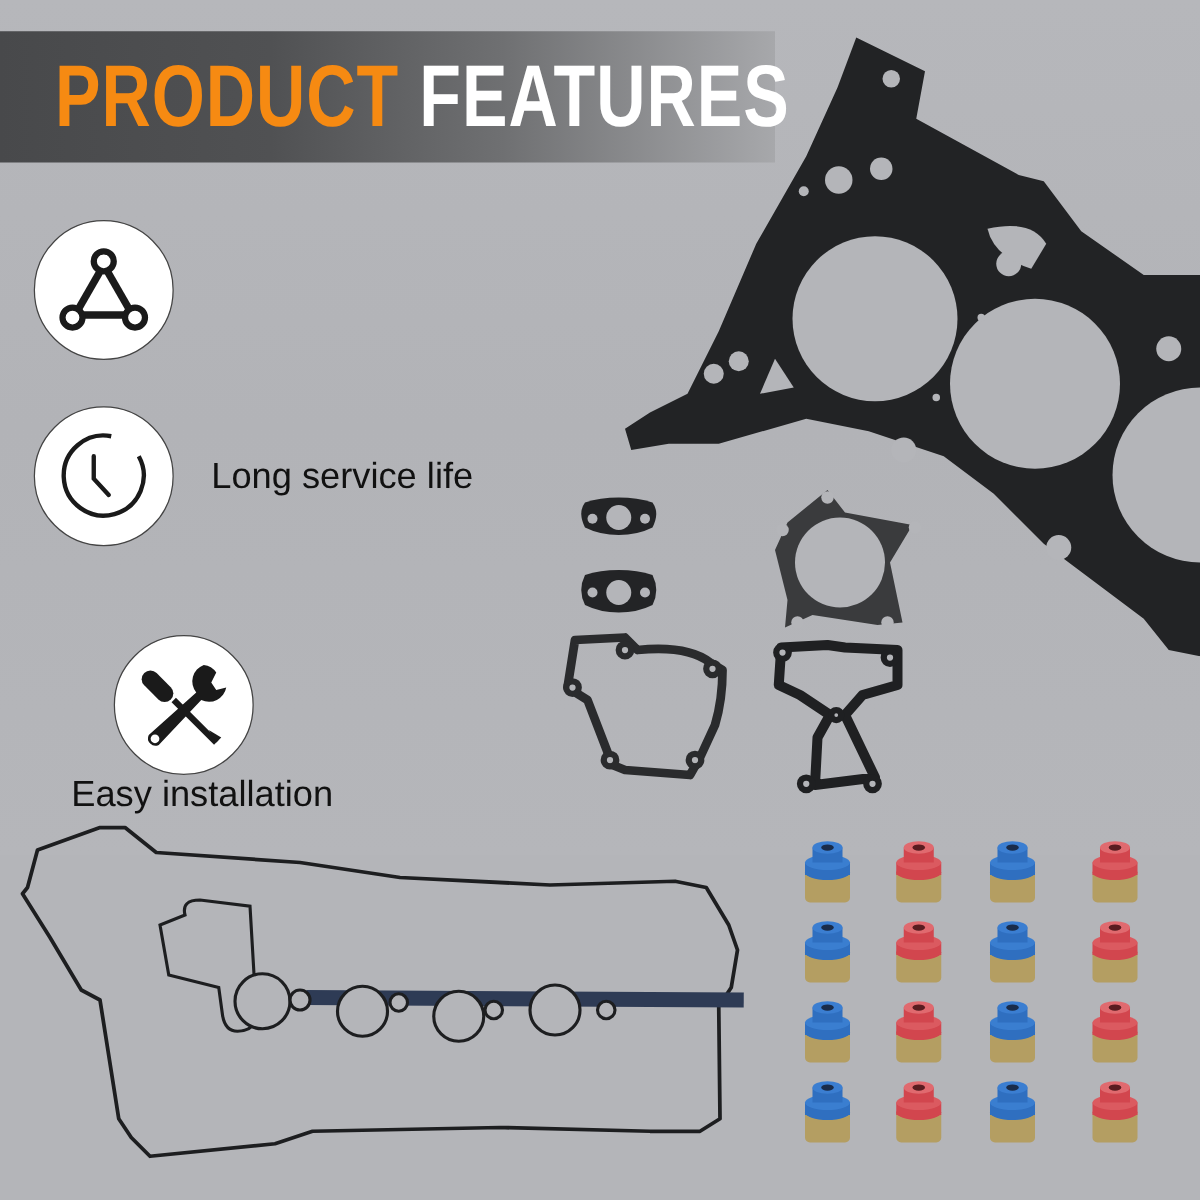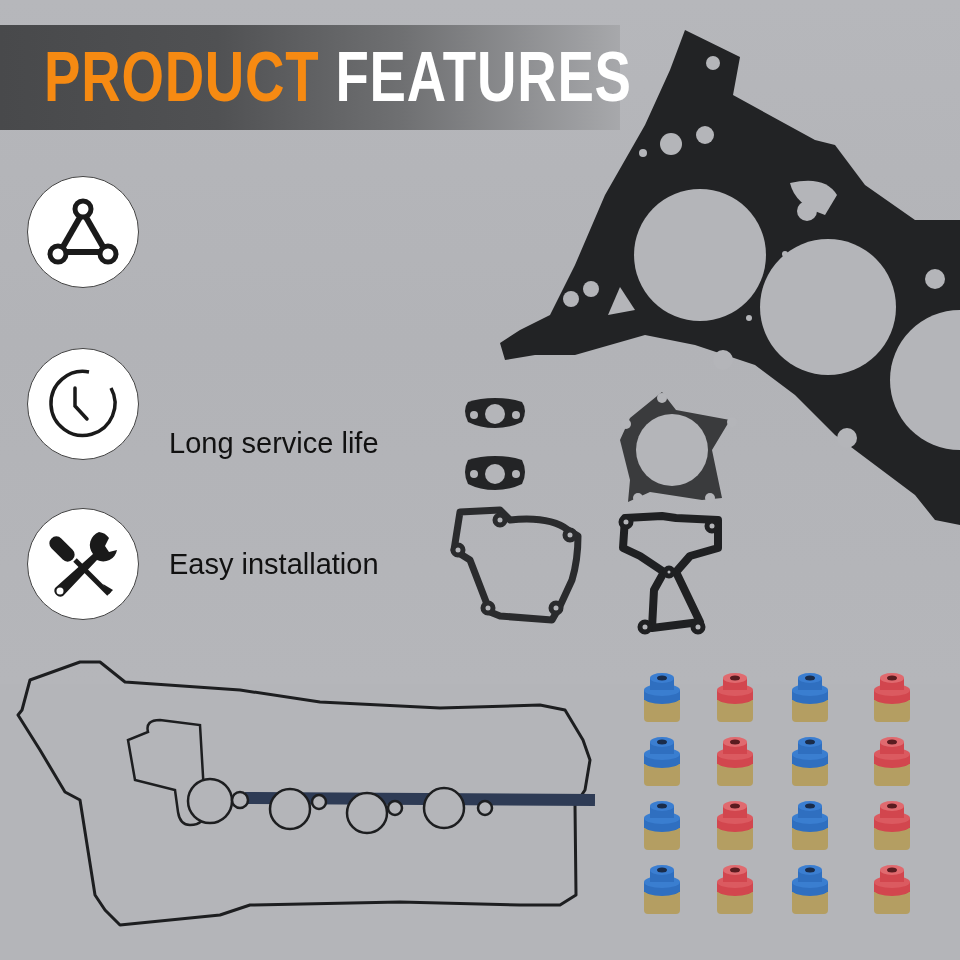--- a/index.html
+++ b/index.html
@@ -40,31 +40,31 @@
         </g>
         <g stroke="#1a1a1a" stroke-width="5" fill="#fff">
           <circle cx="40" cy="17" r="8"></circle>
           <circle cx="15" cy="62" r="8"></circle>
           <circle cx="65" cy="62" r="8"></circle>
         </g>
       </svg>
     </div>
   </div>
 
-  <div class="feature" style="top:348px;align-items:flex-end;">
+  <div class="feature" style="top:325px;">
     <div class="circle">
       <svg width="80" height="80" viewBox="0 0 80 80">
         <path d="M46 8 A32 32 0 1 0 68 24" stroke="#1a1a1a" stroke-width="3.5" fill="none"></path>
         <path d="M32 24 L32 42 L44 55" stroke="#1a1a1a" stroke-width="3.5" fill="none" stroke-linecap="round"></path>
       </svg>
     </div>
     <span class="label">Long service life</span>
   </div>
 
-  <div class="feature" style="top:508px;">
+  <div class="feature" style="top:508px;flex-direction:column;">
     <div class="circle">
       <svg width="84" height="84" viewBox="0 0 84 84">
 
         <g fill="#1a1a1a">
           <rect x="6" y="20" width="30" height="14" rx="7" transform="rotate(45 21 27)"></rect>
           <line x1="34" y1="38" x2="68" y2="72" stroke="#1a1a1a" stroke-width="5"></line>
           <path d="M62 62 l10 6 l-4 4 z"></path>
         </g>
 
         <g fill="#1a1a1a">

